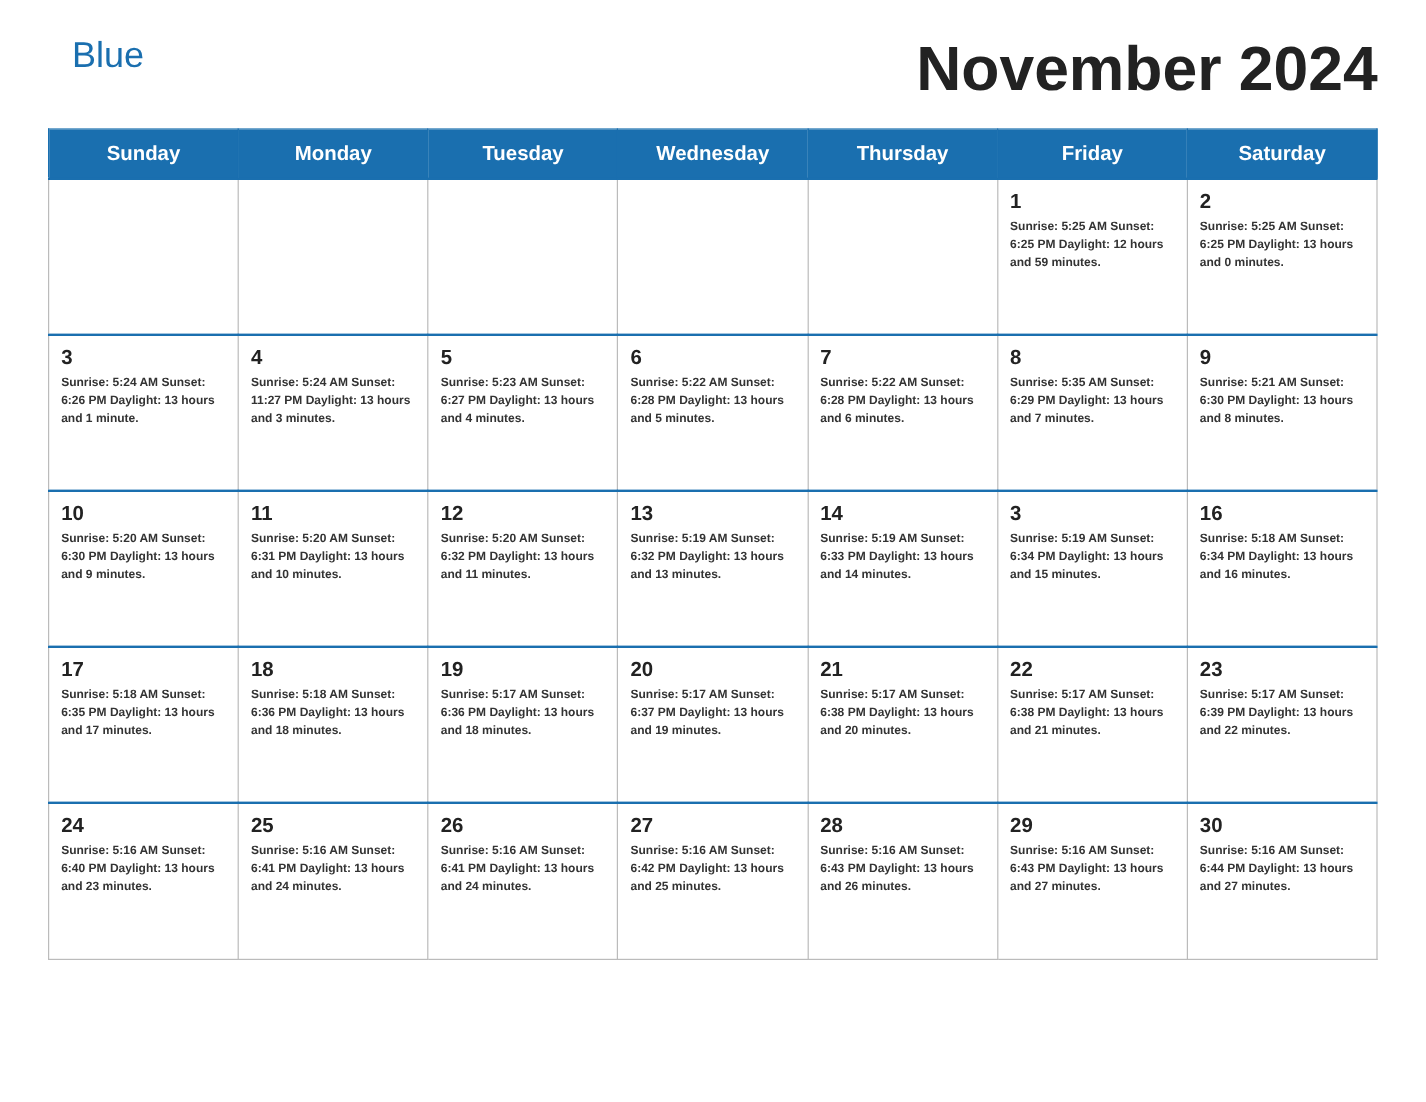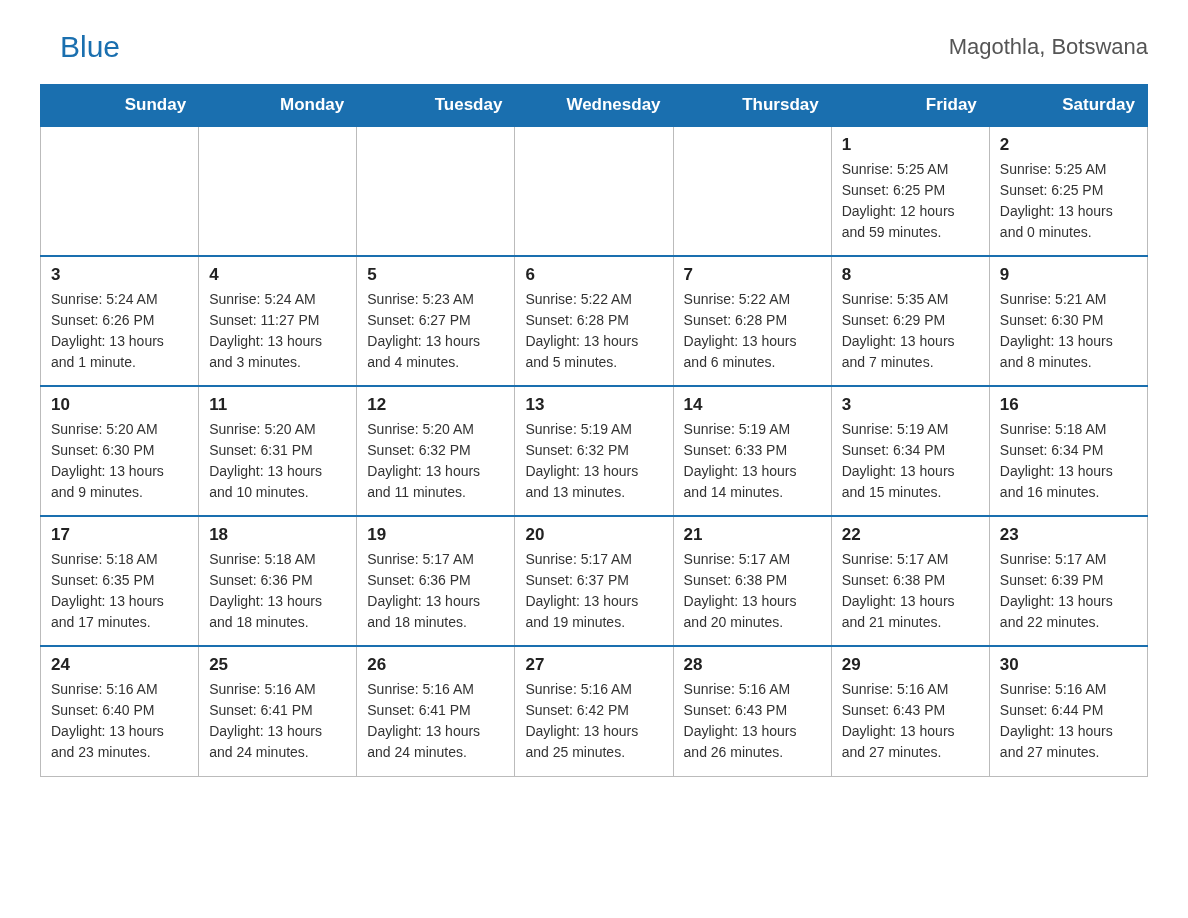--- a/index.html
+++ b/index.html
@@ -39,41 +39,42 @@
       width: 100%;
       border-collapse: collapse;
       border: 1px solid #999;
     }
     thead th {
       background-color: #1a6faf;
       color: #fff;
       font-size: 17px;
       font-weight: bold;
       padding: 10px 12px;
-      text-align: right;
+      text-align: center;
       border: 1px solid #1a6faf;
     }
     tbody td {
       vertical-align: top;
       padding: 8px 10px;
       border: 1px solid #bbb;
       width: 14.28%;
       min-height: 110px;
       height: 130px;
     }
     .day-num {
       font-size: 17px;
       font-weight: bold;
       color: #222;
       margin-bottom: 4px;
     }
     .day-info {
-      font-size: 14px;
+      font-size: 10px;
       color: #333;
       line-height: 1.5;
+      font-weight: bold;
     }
     tbody tr {
       border-top: 2px solid #1a6faf;
     }
     tbody tr:first-child {
       border-top: 2px solid #1a6faf;
     }
     .empty-cell {
       background: #fff;
     }
@@ -81,21 +82,21 @@
 </head>
 <body>
 
 <div class="header">
   <div class="logo">
     <div style="display:flex;align-items:center;padding-left:20px;">
       <span style="font-size:30px;font-weight:normal;color:#1a6faf;font-family:Arial,sans-serif;">Blue</span>
     </div>
   </div>
   <div class="title-block">
-    <div class="calendar-subtitle">Magothla, Botswana</div>
+    <div class="calendar-title">November 2024</div>
   </div>
 </div>
 
 <table>
   <thead>
     <tr>
       <th>Sunday</th>
       <th>Monday</th>
       <th>Tuesday</th>
       <th>Wednesday</th>

